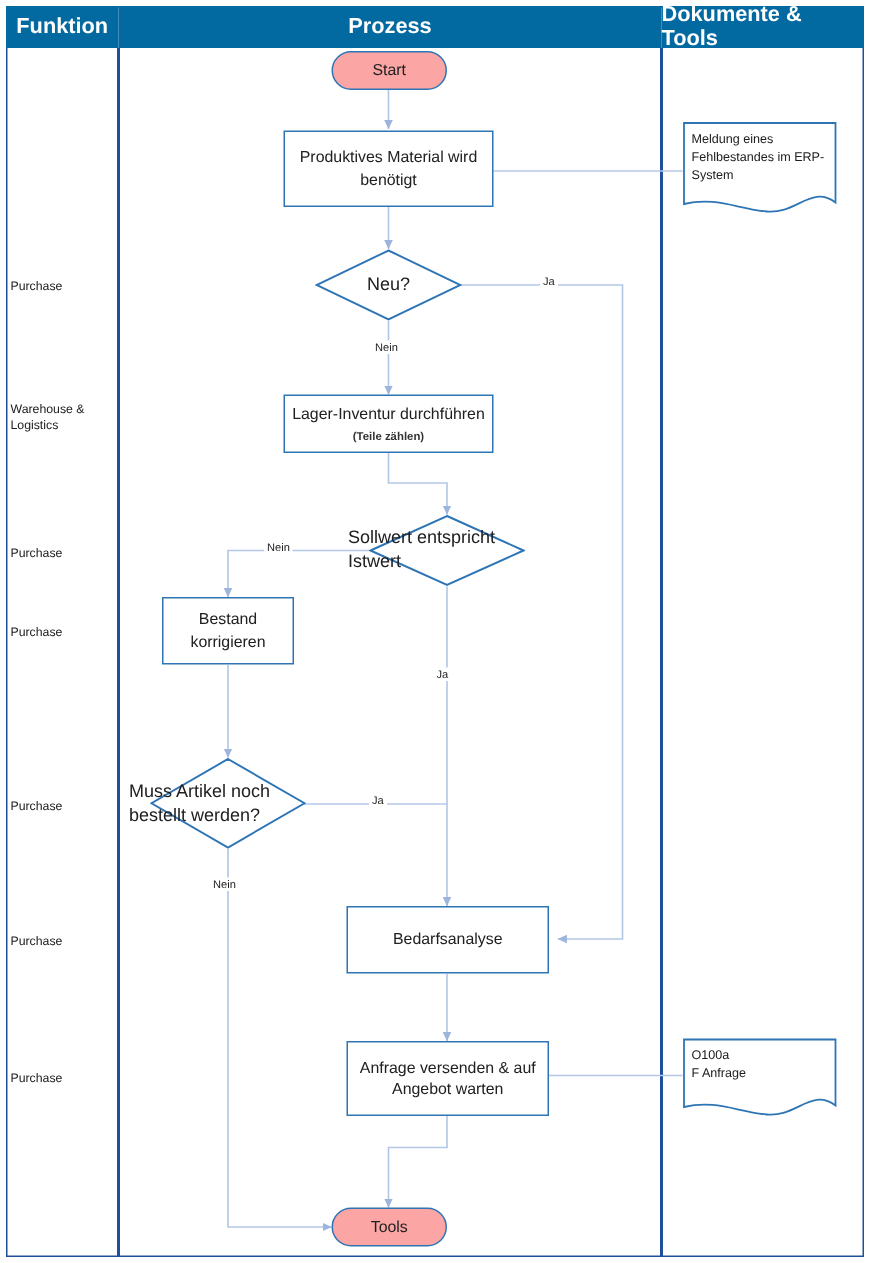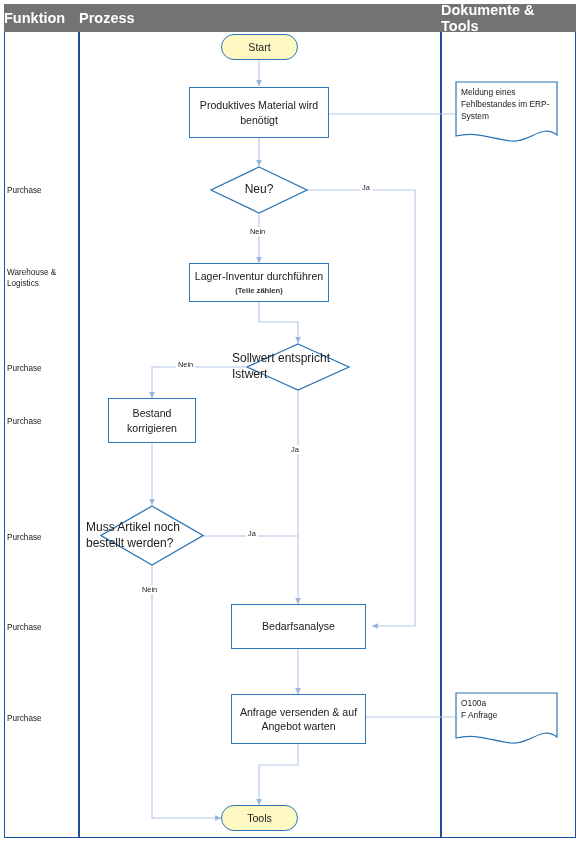--- a/index.html
+++ b/index.html
@@ -3,43 +3,43 @@
 <meta charset="utf-8">
 <style>
   html,body{margin:0;padding:0;background:#ffffff;}
   body{font-family:"Liberation Sans",sans-serif;}
   #page{position:relative;width:580px;height:842px;overflow:hidden;background:#fff;}
 
   
   #frame{position:absolute;left:4px;top:4px;width:572px;height:834px;border:1.5px solid #1F4E9C;box-sizing:border-box;}
 
   
-  .hdr{position:absolute;top:4px;height:28px;background:#737373;color:#ffffff;
-       display:flex;align-items:center;justify-content:flex-start;font-size:14.5px;font-weight:bold;
+  .hdr{position:absolute;top:4px;height:28px;background:#0369a1;color:#ffffff;
+       display:flex;align-items:center;justify-content:center;font-size:14.5px;font-weight:bold;
        box-sizing:border-box;}
   #hdr-funktion{left:4px;width:75px;}
   #hdr-prozess{left:79px;width:362px;}
   #hdr-dok{left:441px;width:135px;}
 
   
   .lane-sep{position:absolute;top:32px;width:1.5px;height:806px;background:#1F4E9C;}
   #sep1{left:78px;}
   #sep2{left:440px;}
 
   
   .fn-label{position:absolute;left:7px;width:70px;font-size:8.2px;color:#202020;line-height:1.35;}
 
   
   #wires{position:absolute;left:0;top:0;width:580px;height:842px;}
 
   
   .node{position:absolute;box-sizing:border-box;display:flex;flex-direction:column;
         align-items:center;justify-content:center;text-align:center;color:#202020;}
   .proc{border:1.3px solid #2E75B6;background:#ffffff;font-size:10.6px;line-height:1.35;padding:2px 4px;}
-  .term{border:1.3px solid #2E75B6;background:#fef9c3;border-radius:999px;font-size:10.6px;}
+  .term{border:1.3px solid #2E75B6;background:#fca5a5;border-radius:999px;font-size:10.6px;}
   .sub{font-size:7.6px;margin-top:2px;color:#333;font-weight:bold;}
 
   
   .dec{position:absolute;}
   .dec .dia{position:absolute;left:0;top:0;width:100%;height:100%;}
   .dec .dtxt{position:absolute;left:-14px;top:0;width:calc(100% + 28px);height:100%;
              display:flex;align-items:center;justify-content:center;
              font-size:12px;line-height:1.3;color:#202020;}
 
   

